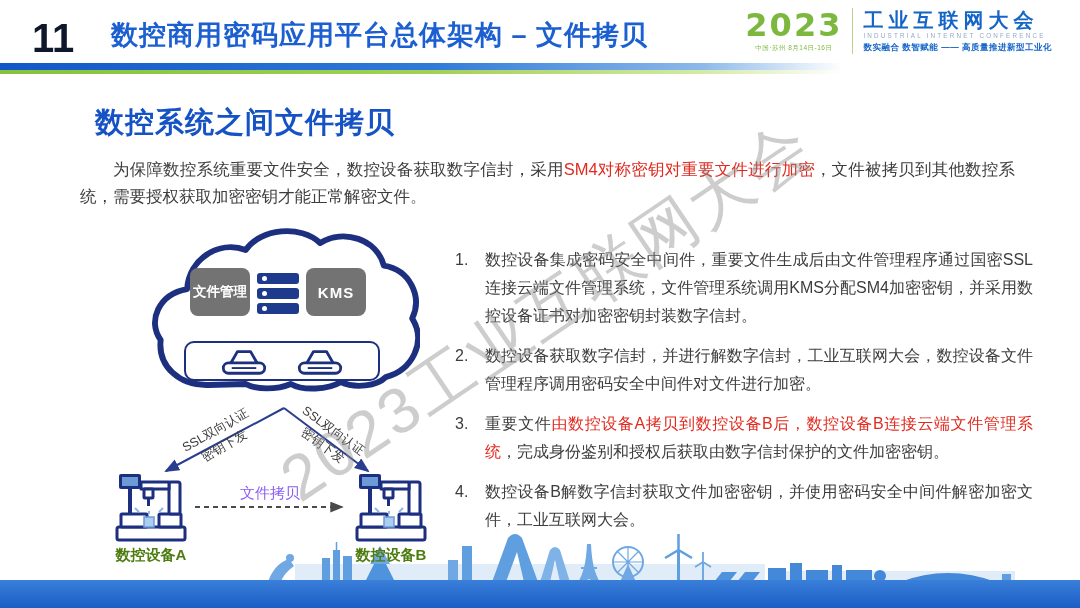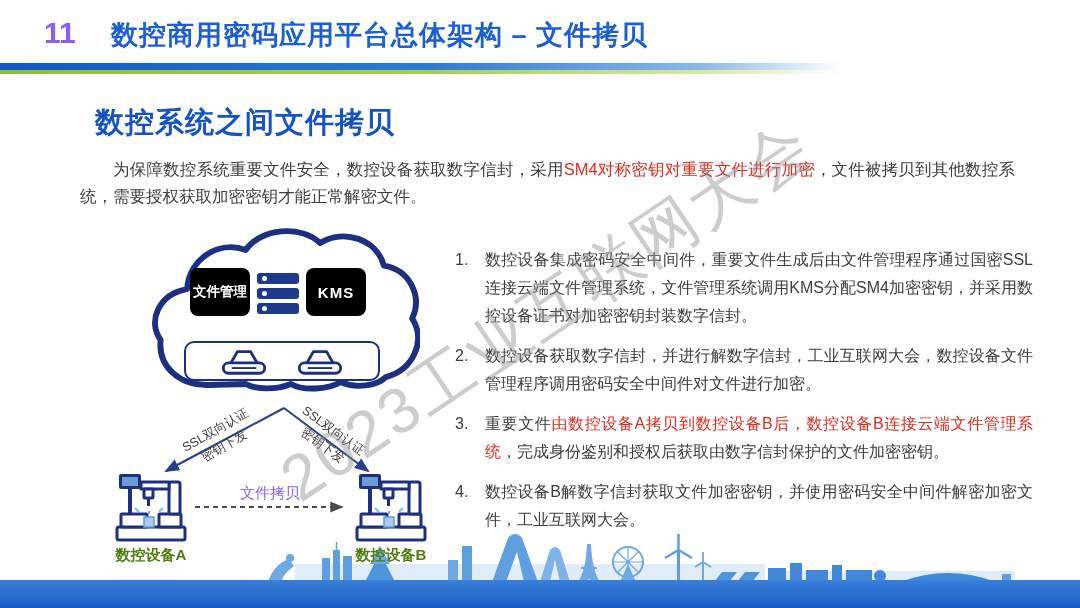--- a/index.html
+++ b/index.html
@@ -1,21 +1,21 @@
 <!DOCTYPE html>
 <html><head>
 <meta charset="utf-8">
 <style>
   * { margin:0; padding:0; box-sizing:border-box; }
   html,body { background:#e8e8e8; }
   body { font-family:"Liberation Sans","DejaVu Sans",sans-serif; }
   .slide { position:relative; width:1080px; height:608px; background:#ffffff; overflow:hidden; margin:0 auto; }
 
   
-  .slide-number { position:absolute; left:44px; top:16px; font-size:30px; font-weight:bold; color:#8b5cf6; }
+  .slide-number { position:absolute; left:32px; top:16px; font-size:40px; font-weight:bold; color:#0f172a; }
   .page-title { position:absolute; left:95px; top:17px; font-size:27px; font-weight:bold; color:#1b5fd0; letter-spacing:1px;margin-left:16px; }
   .bar-blue { position:absolute; left:0; top:63px; width:100%; height:7px;
     background:linear-gradient(to right,#1257c8 0%,#2f7ad8 40%,#8cb9ea 65%,rgba(255,255,255,0) 78%); }
   .bar-green { position:absolute; left:0; top:70px; width:100%; height:4px;
     background:linear-gradient(to right,#86c23c 0%,#a2d055 40%,#d4e9a6 65%,rgba(255,255,255,0) 78%); }
 
   .logo { position:absolute; right:28px; top:8px; display:flex; align-items:center; gap:10px; }
   .logo-year { font-size:32px; font-weight:bold; color:#7cb83e; letter-spacing:2px; line-height:1; font-family:"DejaVu Sans",sans-serif; }
   .logo-venue { font-size:6.5px; color:#7cb83e; margin-top:3px; letter-spacing:0.5px; white-space:nowrap; text-align:center; }
   .logo-divider { width:1px; height:46px; background:#b9d58c; }
@@ -25,21 +25,21 @@
 
   
   .section-title { position:absolute; left:95px; top:103px; font-size:29px; font-weight:bold; color:#1552c4; letter-spacing:1px; }
   .intro { position:absolute; left:80px; top:156px; width:935px; font-size:16.5px; line-height:1.62; color:#3d3d3d; text-indent:2em; text-align:justify; }
   .red { color:#e02b20; }
 
   
   .diagram { position:absolute; left:90px; top:222px; width:370px; height:360px; z-index:10; }
   .cloud-svg { position:absolute; left:56px; top:0; width:274px; height:184px; }
   .cloud-title { position:absolute; left:56px; top:16px; width:274px; text-align:center; font-size:19px; font-weight:bold; color:#16317c; letter-spacing:2px; }
-  .nbox { position:absolute; width:60px; height:48px; background:#000000; border-radius:8px; color:#fff; display:flex; align-items:center; justify-content:center; text-align:center; font-weight:bold; }
+  .nbox { position:absolute; width:60px; height:48px; background:#737373; border-radius:8px; color:#fff; display:flex; align-items:center; justify-content:center; text-align:center; font-weight:bold; }
   .nbox.file { left:100px; top:46px; font-size:13.5px; line-height:1.25; }
   .nbox.kms { left:216px; top:46px; font-size:15px; letter-spacing:1px; }
   .stack { position:absolute; left:167px; top:51px; width:42px; }
   .stack-bar { position:relative; width:42px; height:11px; background:#1e3a8c; border-radius:3px; margin-bottom:4px; }
   .stack-bar .dot { position:absolute; left:5px; top:3px; width:5px; height:5px; border-radius:50%; background:#fff; }
   .ssl-label { position:absolute; left:56px; top:98px; width:274px; text-align:center; font-size:15px; font-weight:bold; color:#16317c; letter-spacing:1px; }
   .gateway-box { position:absolute; left:94px; top:119px; width:196px; height:40px; border:2.5px solid #1d2f7f; border-radius:10px; display:flex; align-items:center; justify-content:center; gap:18px; background:#fff; }
 
   .link-label { position:absolute; width:116px; text-align:center; font-size:12.5px; color:#3c3c3c; line-height:1.45; white-space:nowrap; }
   .link-left { left:72px; top:198px; transform:rotate(-30deg); }
@@ -68,20 +68,32 @@
 </head>
 <body>
 
 <div class="slide">
 
   <div class="slide-number">11</div>
   <div class="page-title">数控商用密码应用平台总体架构 – 文件拷贝</div>
   <div class="bar-blue"></div>
   <div class="bar-green"></div>
 
+  <div class="logo">
+    <div style="text-align:center;">
+      <div class="logo-year">2023</div>
+      <div class="logo-venue">中国·苏州 8月14日-16日</div>
+    </div>
+    <div class="logo-divider"></div>
+    <div>
+      <div class="logo-cn">工业互联网大会</div>
+      <div class="logo-en">INDUSTRIAL INTERNET CONFERENCE</div>
+      <div class="logo-slogan">数实融合 数智赋能 —— 高质量推进新型工业化</div>
+    </div>
+  </div>
 
   <div class="section-title">数控系统之间文件拷贝</div>
   <div class="intro"><span>为保障数控系统重要文件安全，数控设备获取数字信封，采用</span><span class="red">SM4对称密钥对重要文件进行加密</span><span>，文件被拷贝到其他数控系统，需要授权获取加密密钥才能正常解密文件。</span></div>
 
   <div class="diagram">
 
     <svg class="cloud-svg" viewBox="0 0 280 185">
       <path d="M 64 165 C 34 166, 12 146, 15 119 C 1 100, 13 72, 42 67 C 44 36, 74 17, 102 27
                C 117 5, 158 1, 178 20 C 202 5, 236 16, 243 43 C 269 47, 283 74, 272 97
                C 287 121, 272 150, 245 157 C 236 166, 214 169, 199 162 C 186 170, 160 171, 148 164

